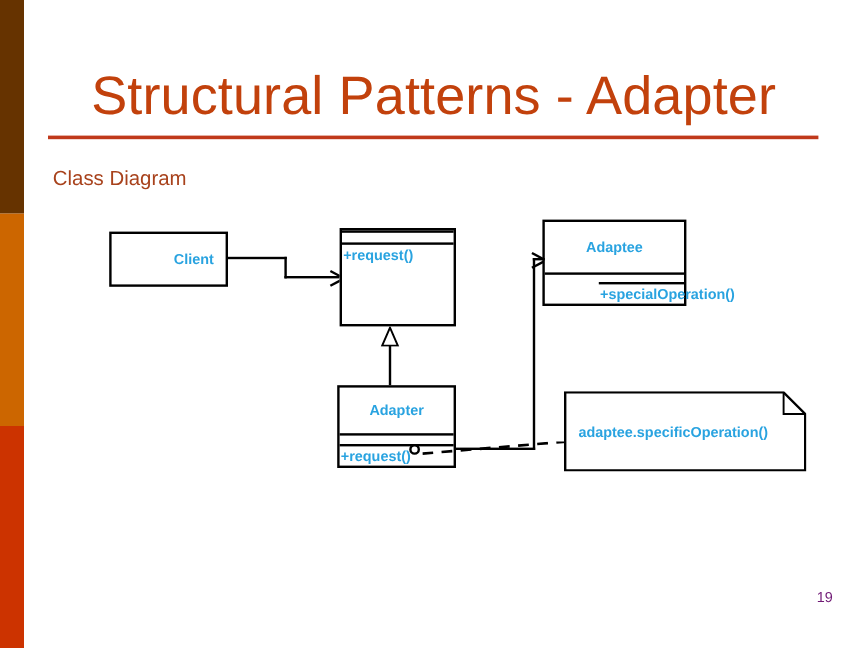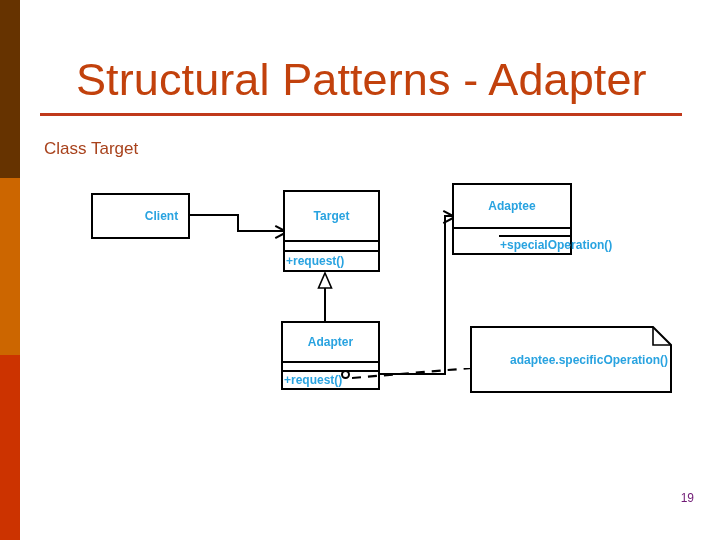--- a/index.html
+++ b/index.html
@@ -188,21 +188,20 @@
     left: 12px;
     top: 0;
     width: 196px;
     height: 67px;
     display: flex;
     align-items: center;
     font-size: 12px;
     font-weight: bold;
     color: #29A3E0;
     white-space: nowrap;
-    margin-left: 28px;
   }
 
   
   #page-number {
     position: absolute;
     right: 26px;
     bottom: 35px;
     font-size: 12px;
     color: #701a75;
     text-align: right;
@@ -212,35 +211,34 @@
 <body>
 
 <div id="sidebar-strip">
   <div class="band" id="band-top"></div>
   <div class="band" id="band-middle"></div>
   <div class="band" id="band-bottom"></div>
 </div>
 
 <div id="slide-title">Structural Patterns - Adapter</div>
 <div id="title-rule"></div>
-<div id="subtitle">Class Target</div>
+<div id="subtitle">Class Diagram</div>
 
 <div id="class-diagram">
 
   <div class="uml-class" id="class-client">
     <div class="uml-compartment uml-name">Client</div>
   </div>
 
   <div class="conn-h" style="left:190px; top:214px; width:49px;"></div>
   <div class="conn-v" style="left:237px; top:214px; height:18px;"></div>
   <div class="conn-h" style="left:237px; top:230px; width:46px;"></div>
   <div class="arrow-open" style="left:285px; top:231px;"></div>
 
   <div class="uml-class" id="class-target">
-    <div class="uml-compartment uml-name">Target</div>
     <div class="uml-compartment uml-attrs uml-sep"></div>
     <div class="uml-compartment uml-ops uml-sep">+request()</div>
   </div>
 
   <div class="uml-class" id="class-adaptee">
     <div class="uml-compartment uml-name">Adaptee</div>
     <div class="uml-compartment uml-attrs uml-sep"></div>
     <div class="uml-compartment uml-ops uml-sep">+specialOperation()</div>
   </div>
 

